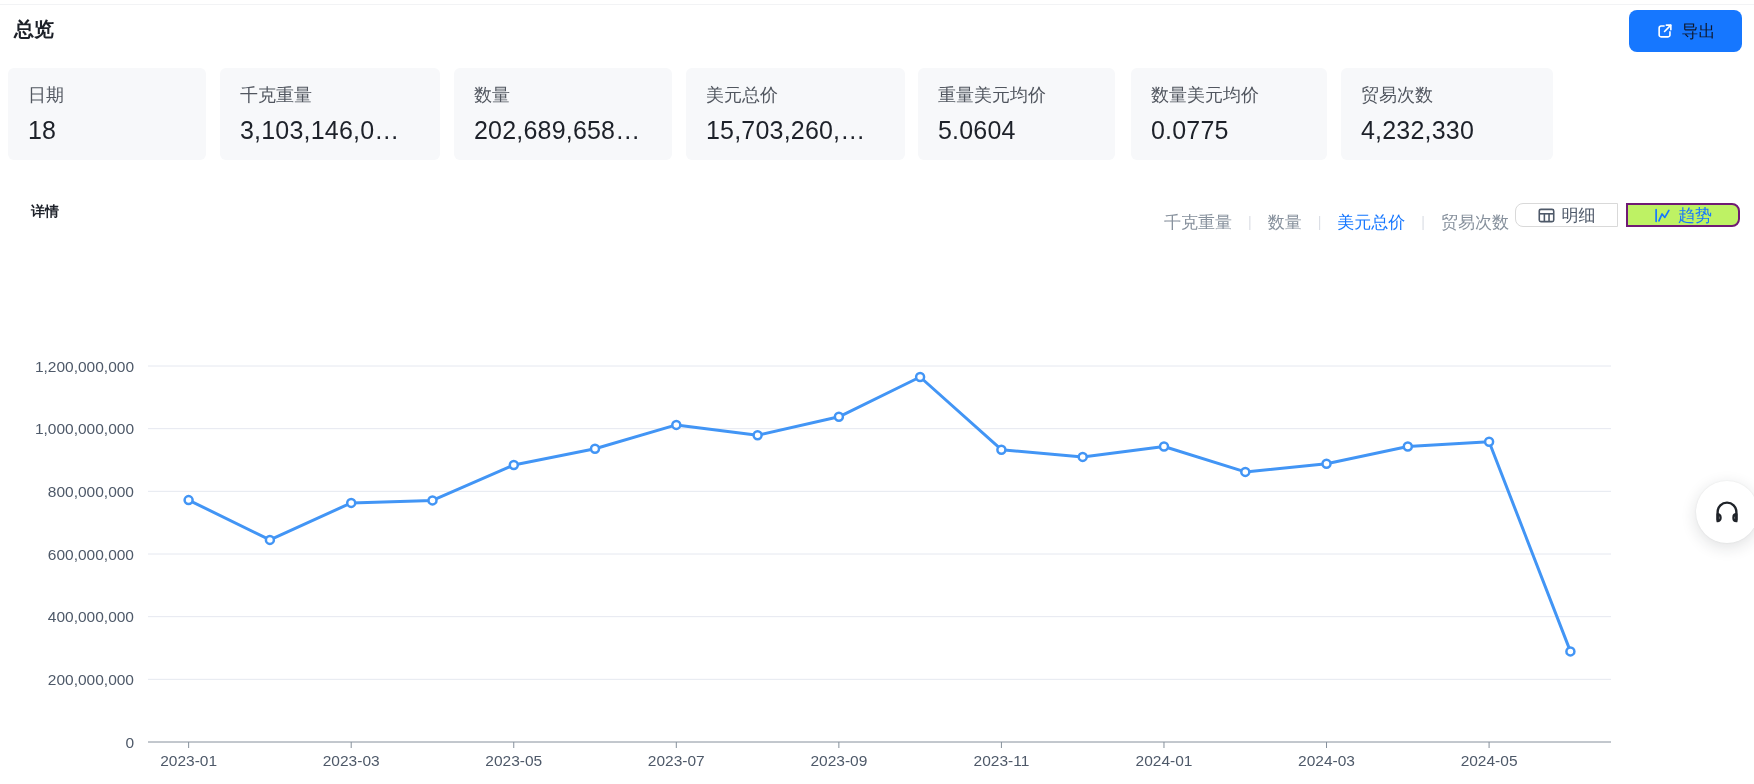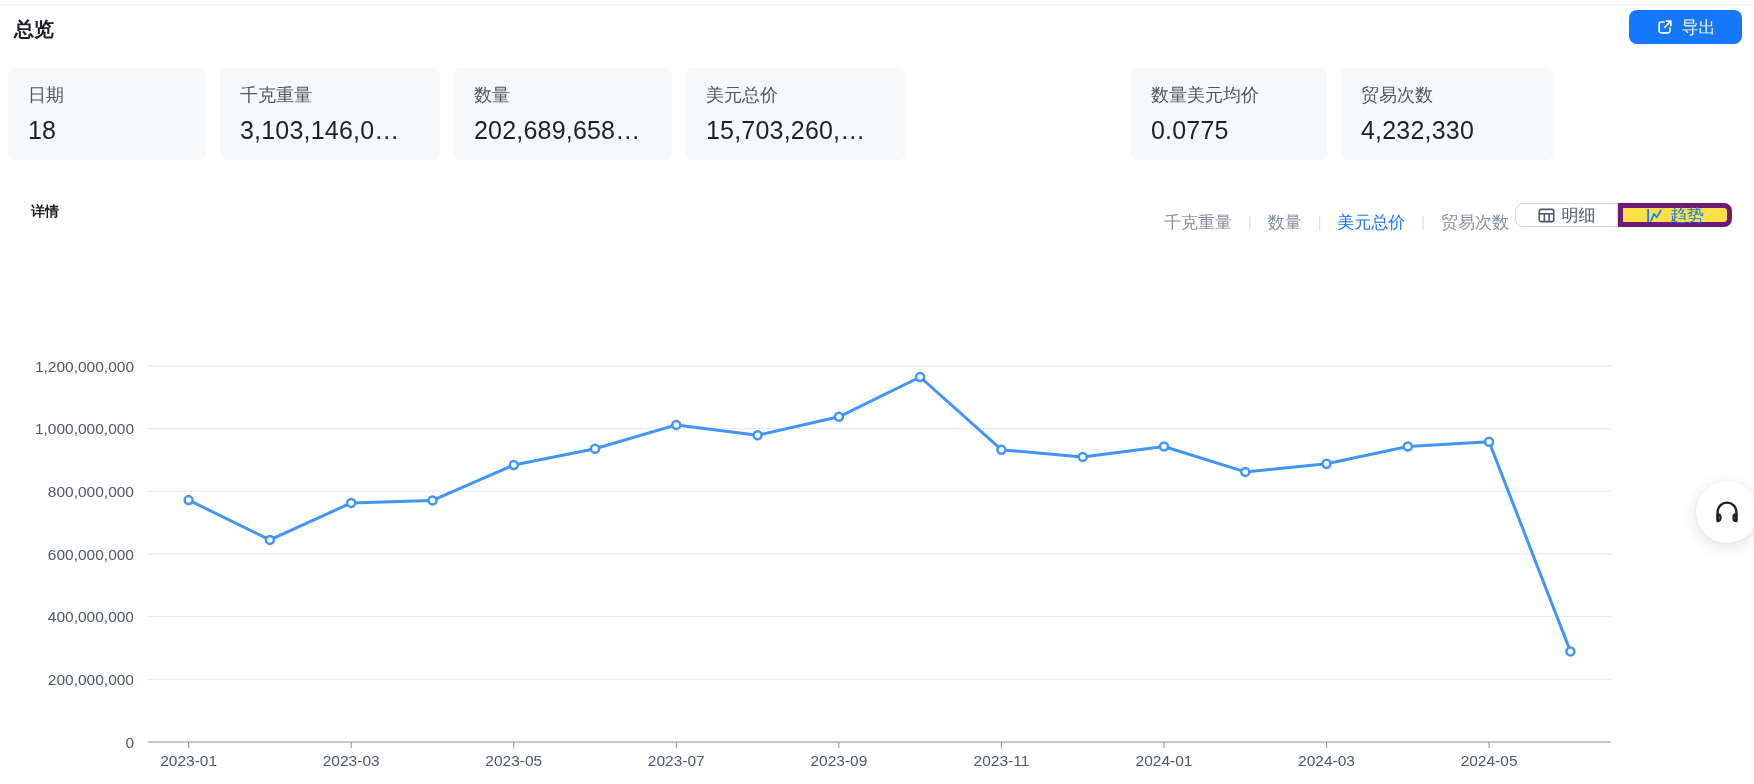--- a/index.html
+++ b/index.html
@@ -8,22 +8,22 @@
     width:1754px; height:784px; overflow:hidden;
     font-family:"Liberation Sans", sans-serif;
     color:#1d2129;
   }
   .screen { position:relative; width:1754px; height:784px; background:#fff; overflow:hidden; }
   .top-hairline { position:absolute; left:0; top:4px; width:100%; height:1px; background:#f2f3f5; }
 
   .page-title { position:absolute; left:14px; top:16px; font-size:20px; font-weight:bold; color:#1d2129; }
 
   .export-btn {
-    position:absolute; left:1629px; top:10px; width:113px; height:34px;
-    background:#1677ff; border:none; border-radius:8px; color:#fef9c3;
+    position:absolute; left:1629px; top:10px; width:113px; height:42px;
+    background:#1677ff; border:none; border-radius:8px; color:#0f172a;
     font-size:17px; font-family:inherit; display:flex; align-items:center; justify-content:center; gap:8px;
     cursor:pointer;
   }
   .export-btn svg { display:block; }
 
   .stat-card {
     position:absolute; top:68px; height:92px; background:#f7f8fa; border-radius:6px;
     padding:17px 20px;
   }
   .stat-label { font-size:18px; color:#51565f; line-height:1.2; }
@@ -40,21 +40,21 @@
   .tab-sep { color:#dcdfe6; margin:0 16px; font-size:14px; }
 
   .view-toggle { position:absolute; left:1515px; top:203px; height:24px; display:flex; }
   .view-toggle .seg {
     display:flex; align-items:center; justify-content:center; gap:7px;
     font-size:17px; font-family:inherit; cursor:pointer; background:#fff;
     border:1px solid #d9d9d9; color:#4e5969; padding:0 14px;
   }
   .seg-detail { width:103px; border-radius:8px 0 0 8px; border-right:none; }
   .seg-trend  { width:114px; border-radius:0 8px 8px 0; }
-  .seg-trend.active { background:#fde047; border:5px solid #701a75; color:#1677ff; }
+  .seg-trend.active { background:#bef264; border:2px solid #701a75; color:#1677ff;margin-left:8px; }
 
   .chart-wrap { position:absolute; left:0; top:260px; width:1754px; height:524px; }
   .chart-wrap svg text { font-family:"Liberation Sans", sans-serif; font-size:15.5px; fill:#4e5969; }
 
   .fab {
     position:absolute; left:1696px; top:481px; width:62px; height:62px; border-radius:50%;
     background:#fff; box-shadow:0 4px 16px rgba(31,35,41,.14), 0 0 2px rgba(31,35,41,.08);
     display:flex; align-items:center; justify-content:center; cursor:pointer; border:none;
   }
 </style>
@@ -85,20 +85,24 @@
     <div class="stat-label">千克重量</div>
     <div class="stat-value">3,103,146,0…</div>
   </div>
   <div class="stat-card" style="left:454px;width:218px;">
     <div class="stat-label">数量</div>
     <div class="stat-value">202,689,658…</div>
   </div>
   <div class="stat-card" style="left:686px;width:219px;">
     <div class="stat-label">美元总价</div>
     <div class="stat-value">15,703,260,…</div>
+  </div>
+  <div class="stat-card" style="left:918px;width:197px;">
+    <div class="stat-label">重量美元均价</div>
+    <div class="stat-value">5.0604</div>
   </div>
   <div class="stat-card" style="left:1131px;width:196px;">
     <div class="stat-label">数量美元均价</div>
     <div class="stat-value">0.0775</div>
   </div>
   <div class="stat-card" style="left:1341px;width:212px;">
     <div class="stat-label">贸易次数</div>
     <div class="stat-value">4,232,330</div>
   </div>
 

